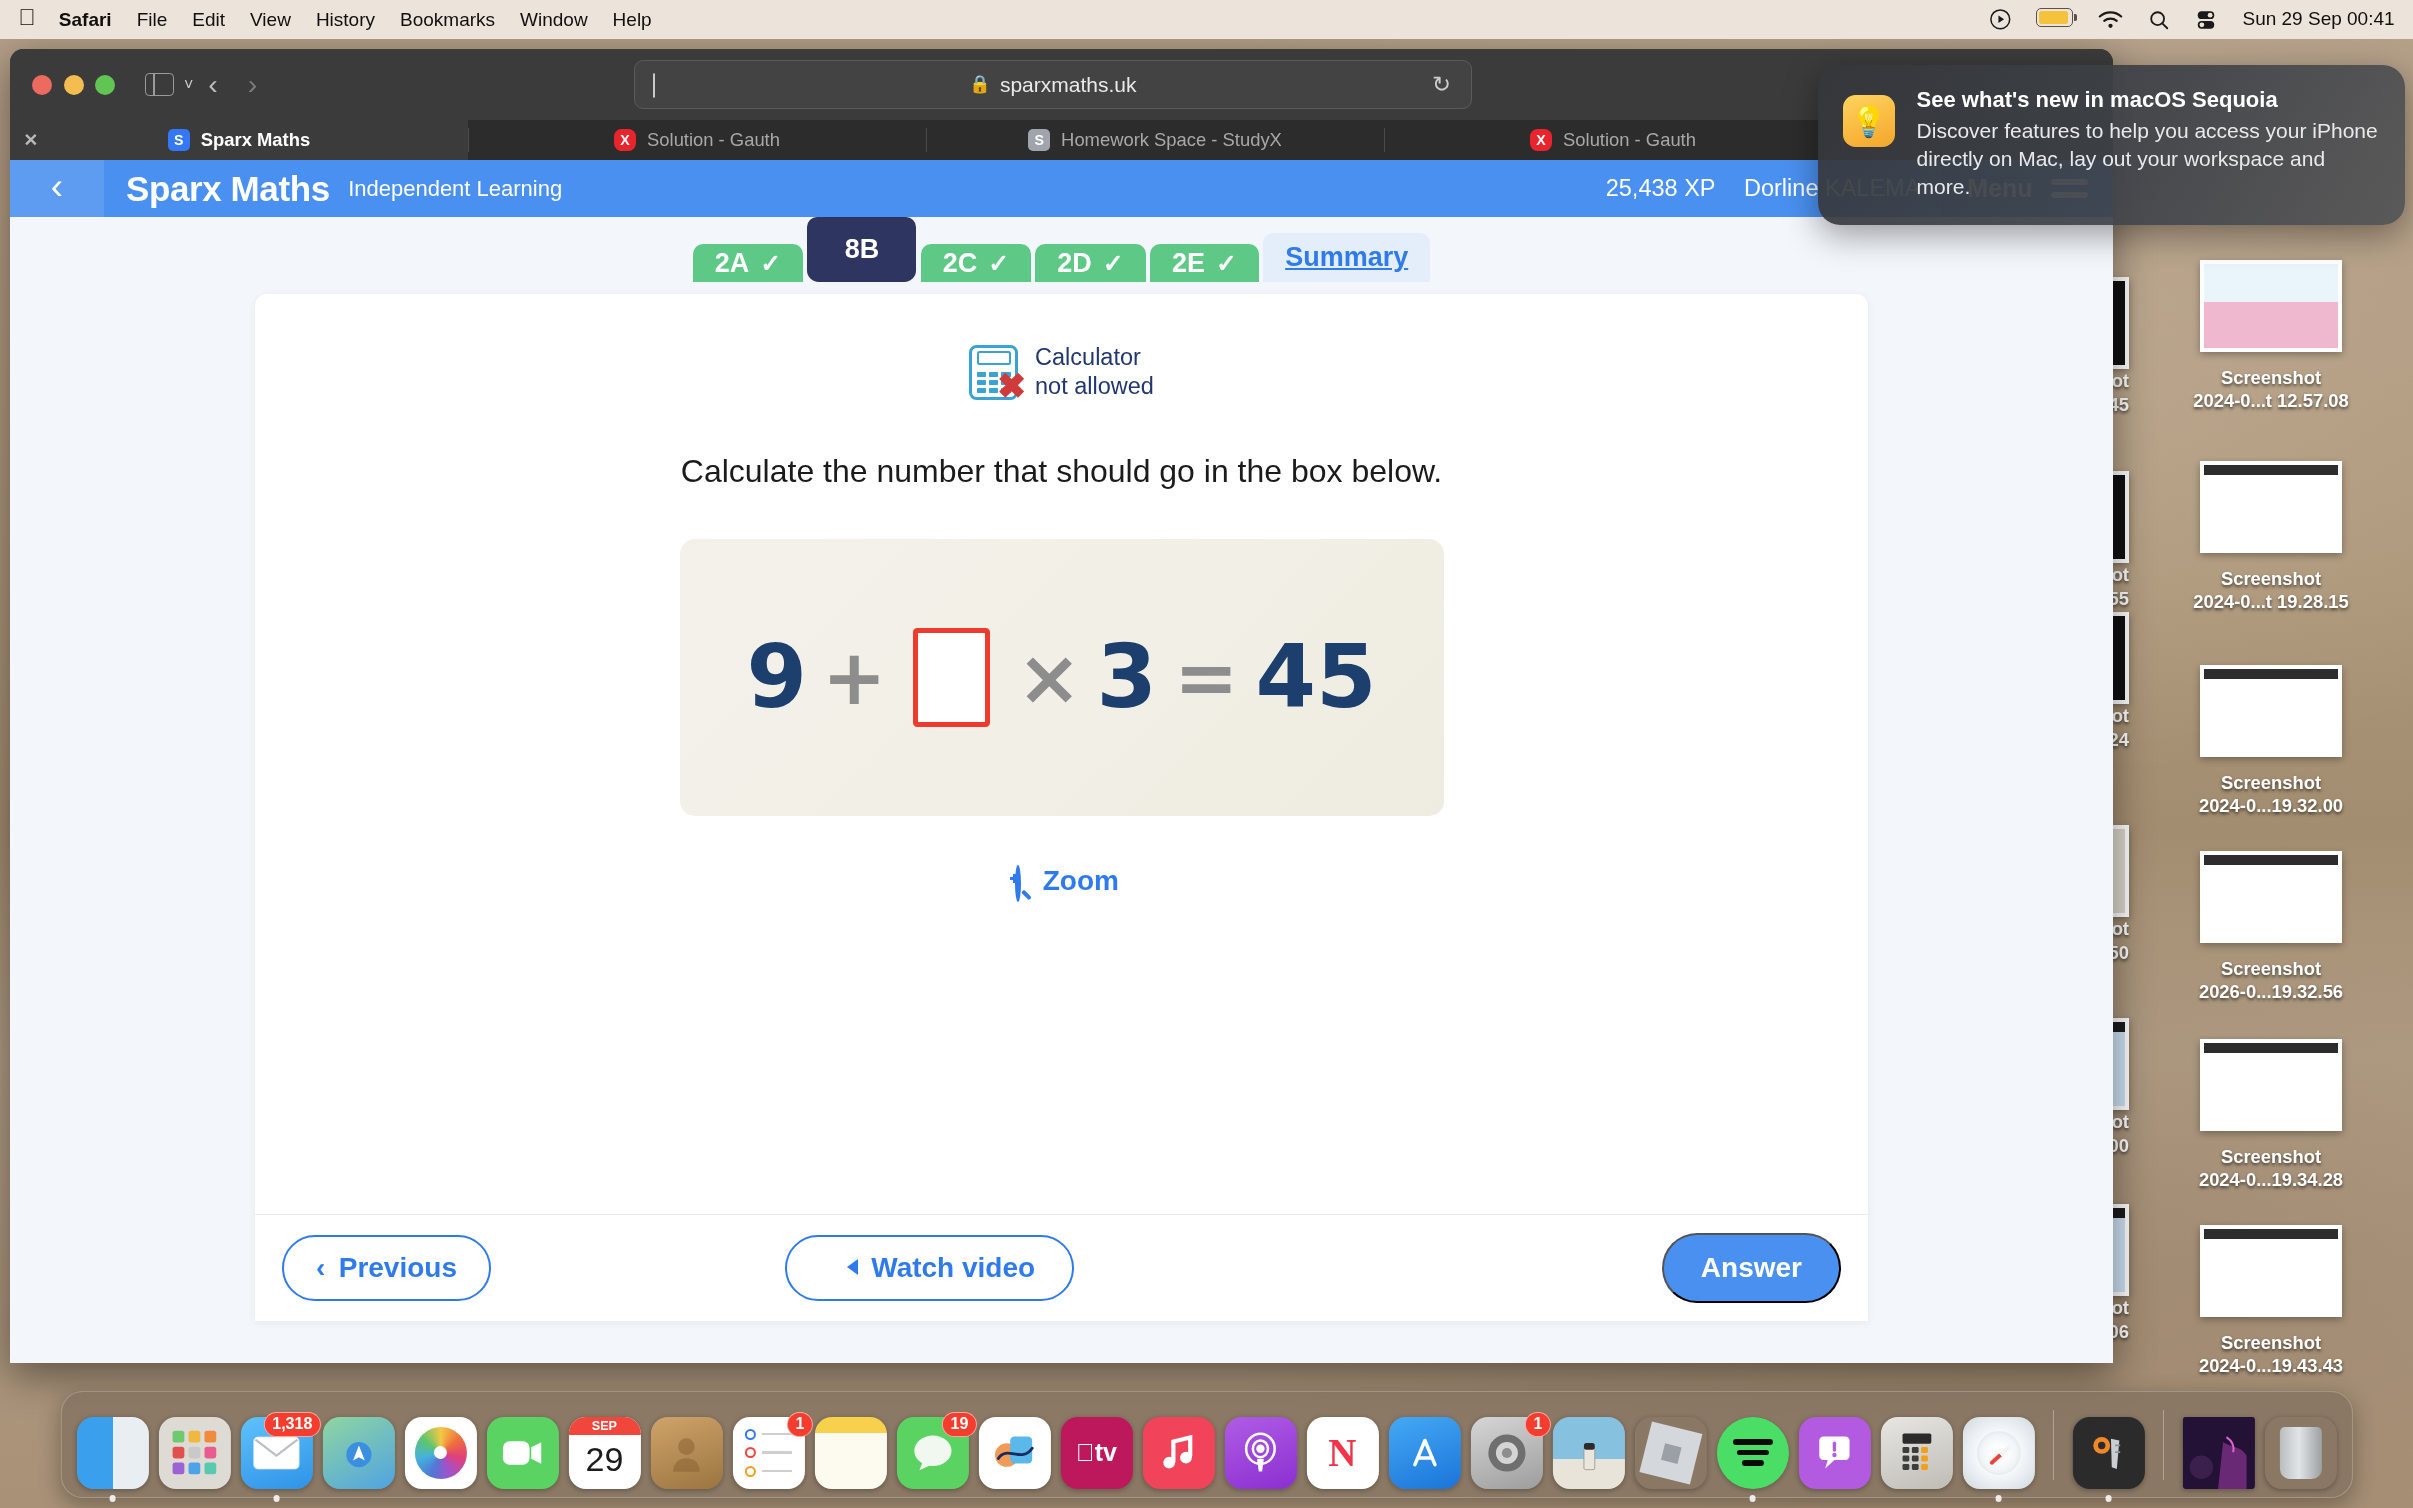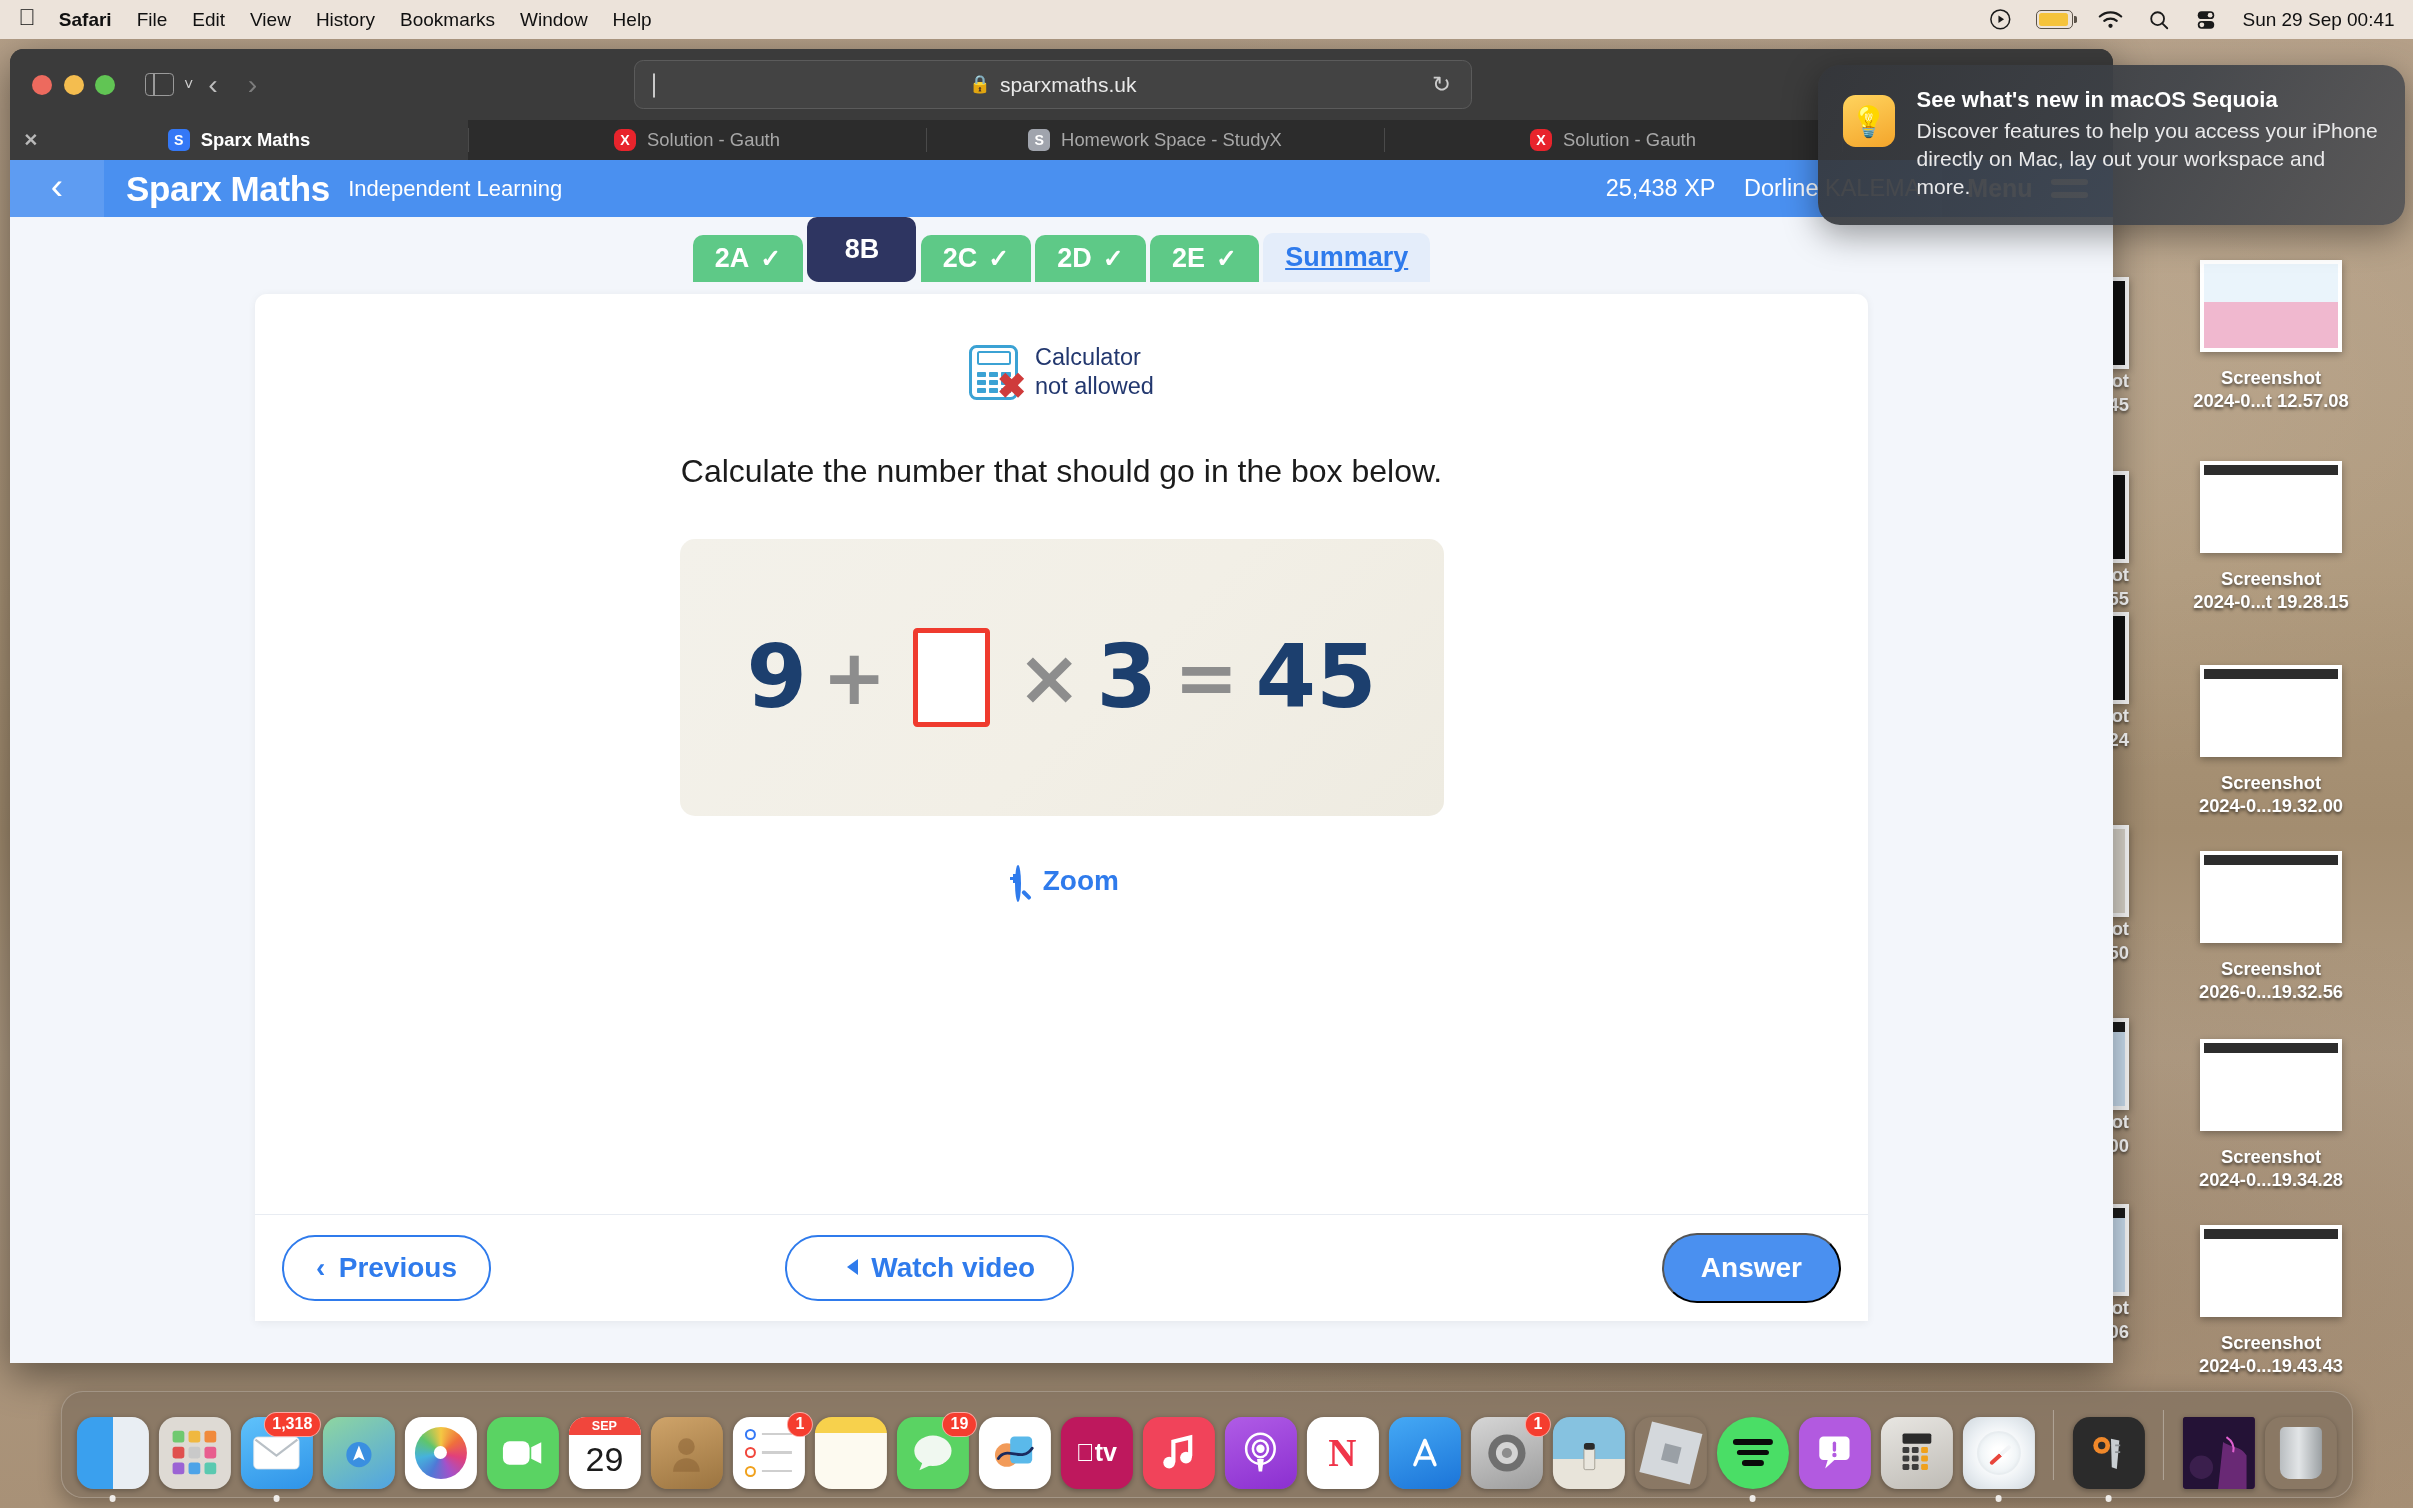--- a/index.html
+++ b/index.html
@@ -30,21 +30,21 @@
     display:flex; align-items:center;
     padding:0 18.4px;
     z-index:60;
     font-size:19px;
     color:#101010;
   }
   #menubar .apple { font-size:22.6px; margin-right:23.5px; line-height:1; margin-top:-2.5px;}
   #menubar .mi { margin-right:25px; white-space:nowrap; }
   #menubar .mi.bold { font-weight:bold; }
   #menubar .spacer{ flex:1; }
-  #menubar .right { display:flex; align-items:center; gap:25px; }
+  #menubar .right { display:flex; gap:25px; }
   .mb-icon{ display:inline-flex; align-items:center; justify-content:center; }
 
   .batt {
     width:37px;height:18.4px;border:1.8px solid #5a5248;border-radius:5px;
     position:relative; padding:1.7px;
   }
   .batt:after{content:"";position:absolute;right:-5px;top:5px;width:3.4px;height:6.7px;
     background:#5a5248;border-radius:0 1.7px 1.7px 0;}
   .batt i{display:block;height:100%;width:92%;background:#f5c33b;border-radius:2.5px;}
 
@@ -115,21 +115,21 @@
   #menubtn{ background:#3f82e0; height:100%; display:flex;align-items:center;gap:18.4px;padding:0 25px;}
   #menubtn .lbl{ font-size:25px; font-weight:bold;}
   .burger{ display:flex;flex-direction:column;gap:6.7px;}
   .burger i{ display:block;width:37px;height:5.9px;background:#fff;border-radius:3.4px;}
 
   
   #qtabs{ display:flex; align-items:flex-end; gap:4.2px; justify-content:center; padding-top:0px; height:65px;}
   .qtab{
     border-radius:10px 10px 0 0; color:#fff; font-size:27px; font-weight:bold;
     display:flex;align-items:center;justify-content:center;gap:11px;
-    background:#5ec987; height:47px; padding:0 22px; min-width:109px;
+    background:#5ec987; height:38px; padding:0 22px; min-width:109px;
   }
   .qtab .tick{ font-size:25px; font-weight:bold; }
   .qtab.current{ background:#2e3561; height:65px; padding:0 34px; border-radius:10px 10px 11.7px 11.7px;}
   .qtab.summary{ background:#e4edfa; color:#2f7bec; height:49px; border-radius:10px 10px 0 0; padding:0 22px;text-decoration:underline;}
 
   
   #card{
     margin:11.7px auto 0; width:1613px; background:#fff;
     border-radius:11.7px 11.7px 0 0; height:1027px; position:relative;
     box-shadow:0 1.7px 8.4px rgba(0,0,0,.06);

